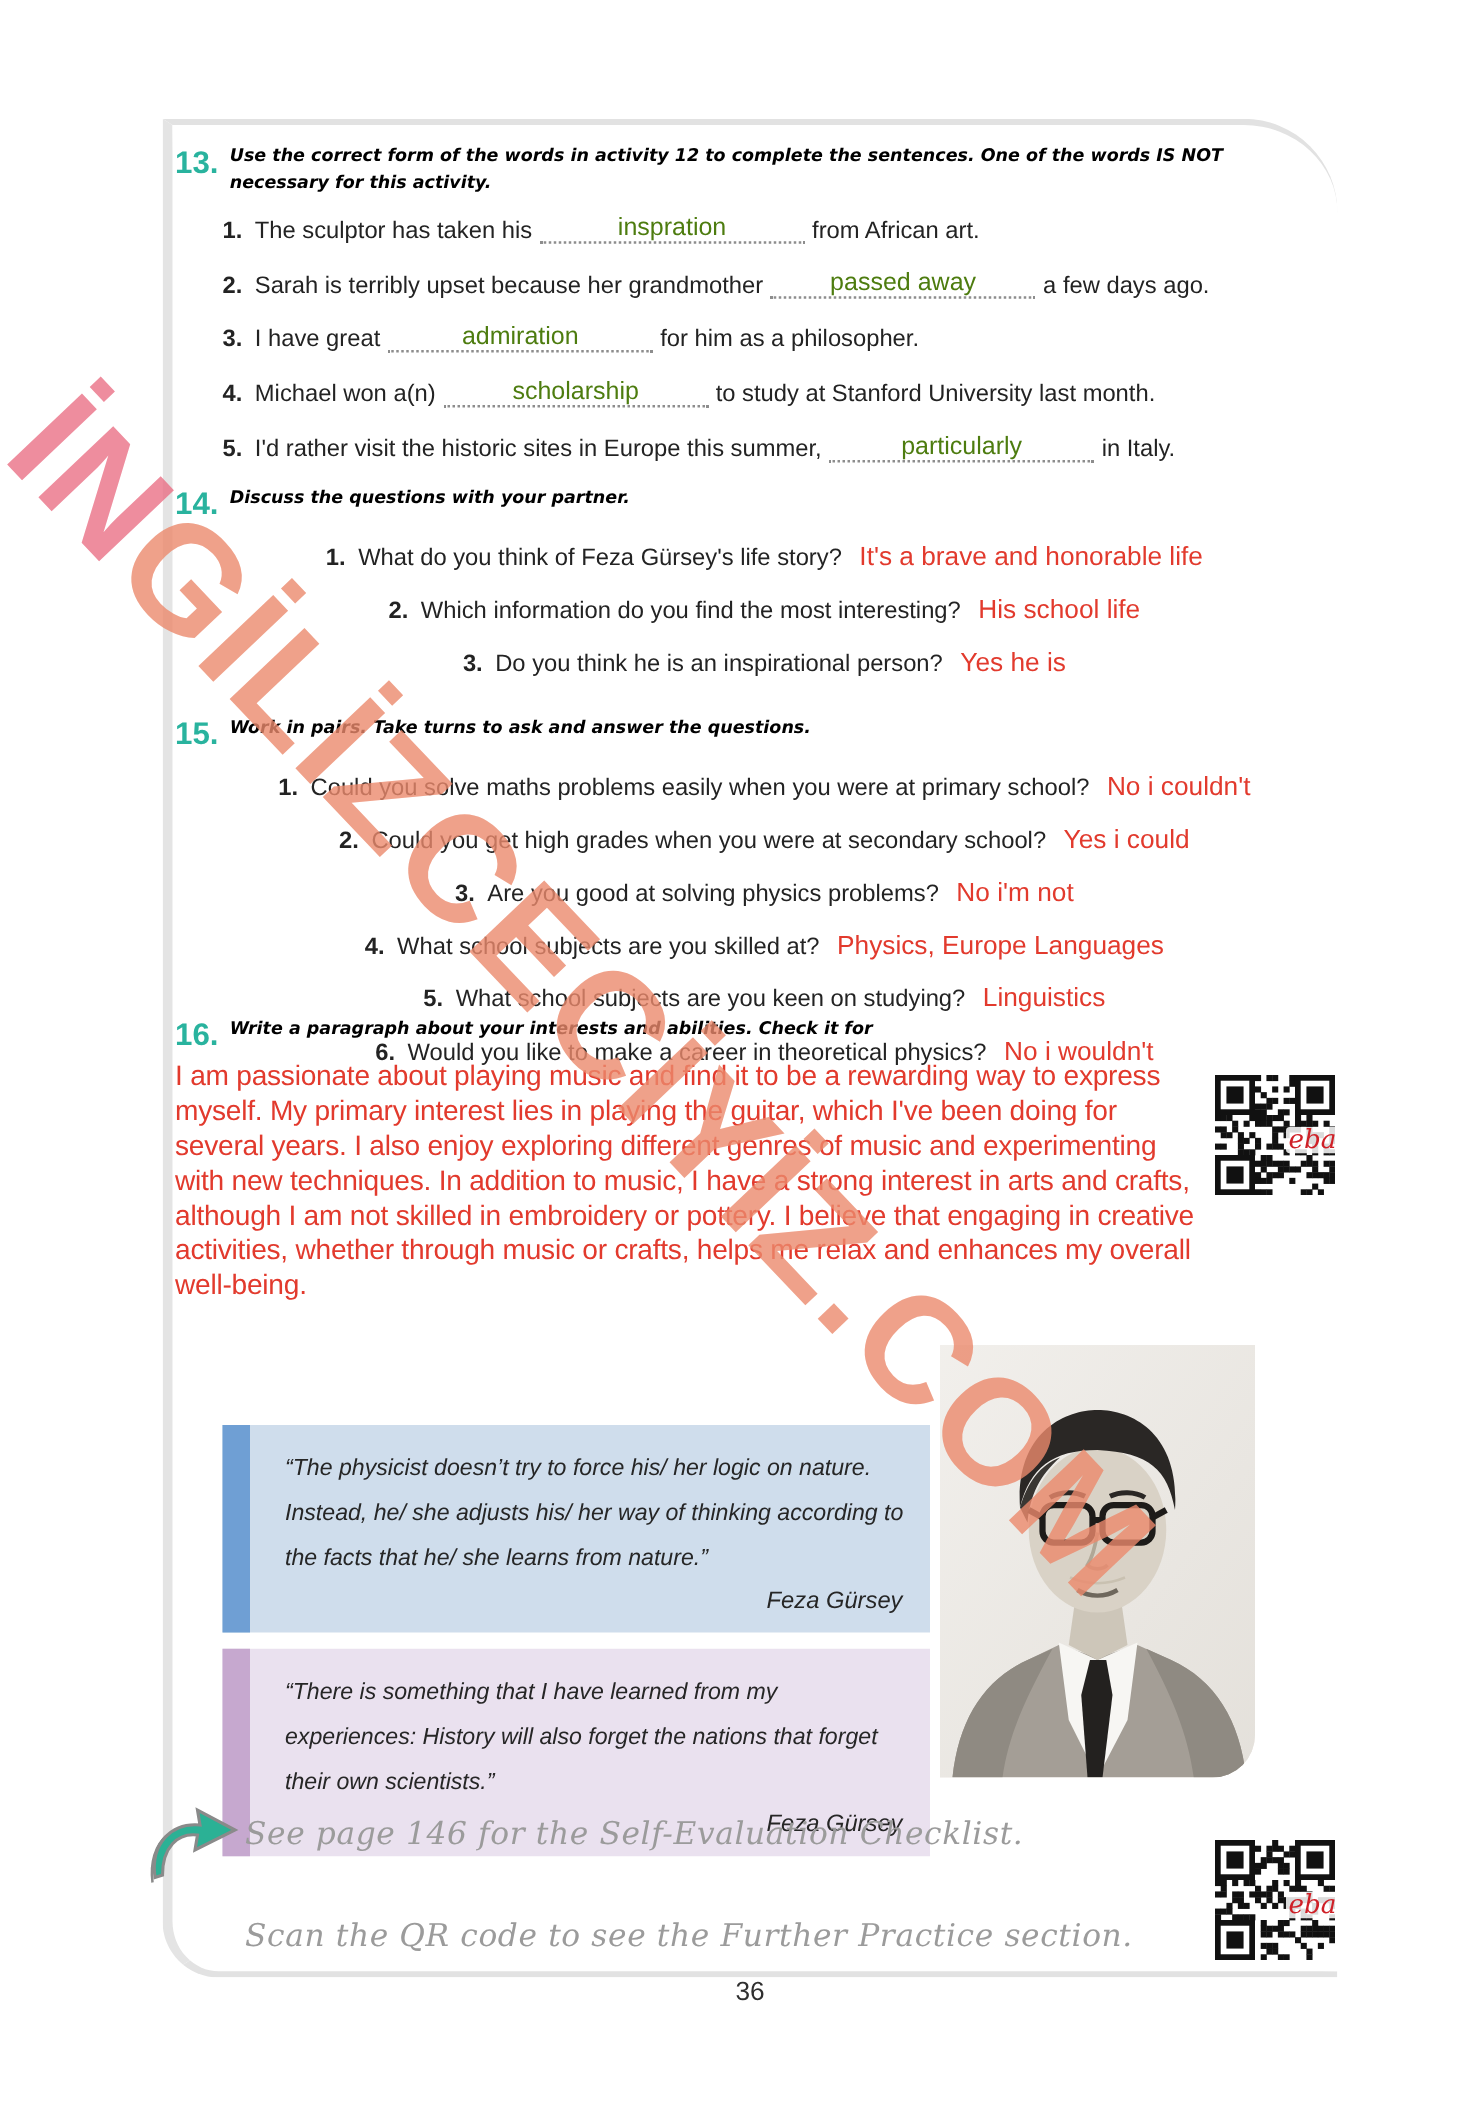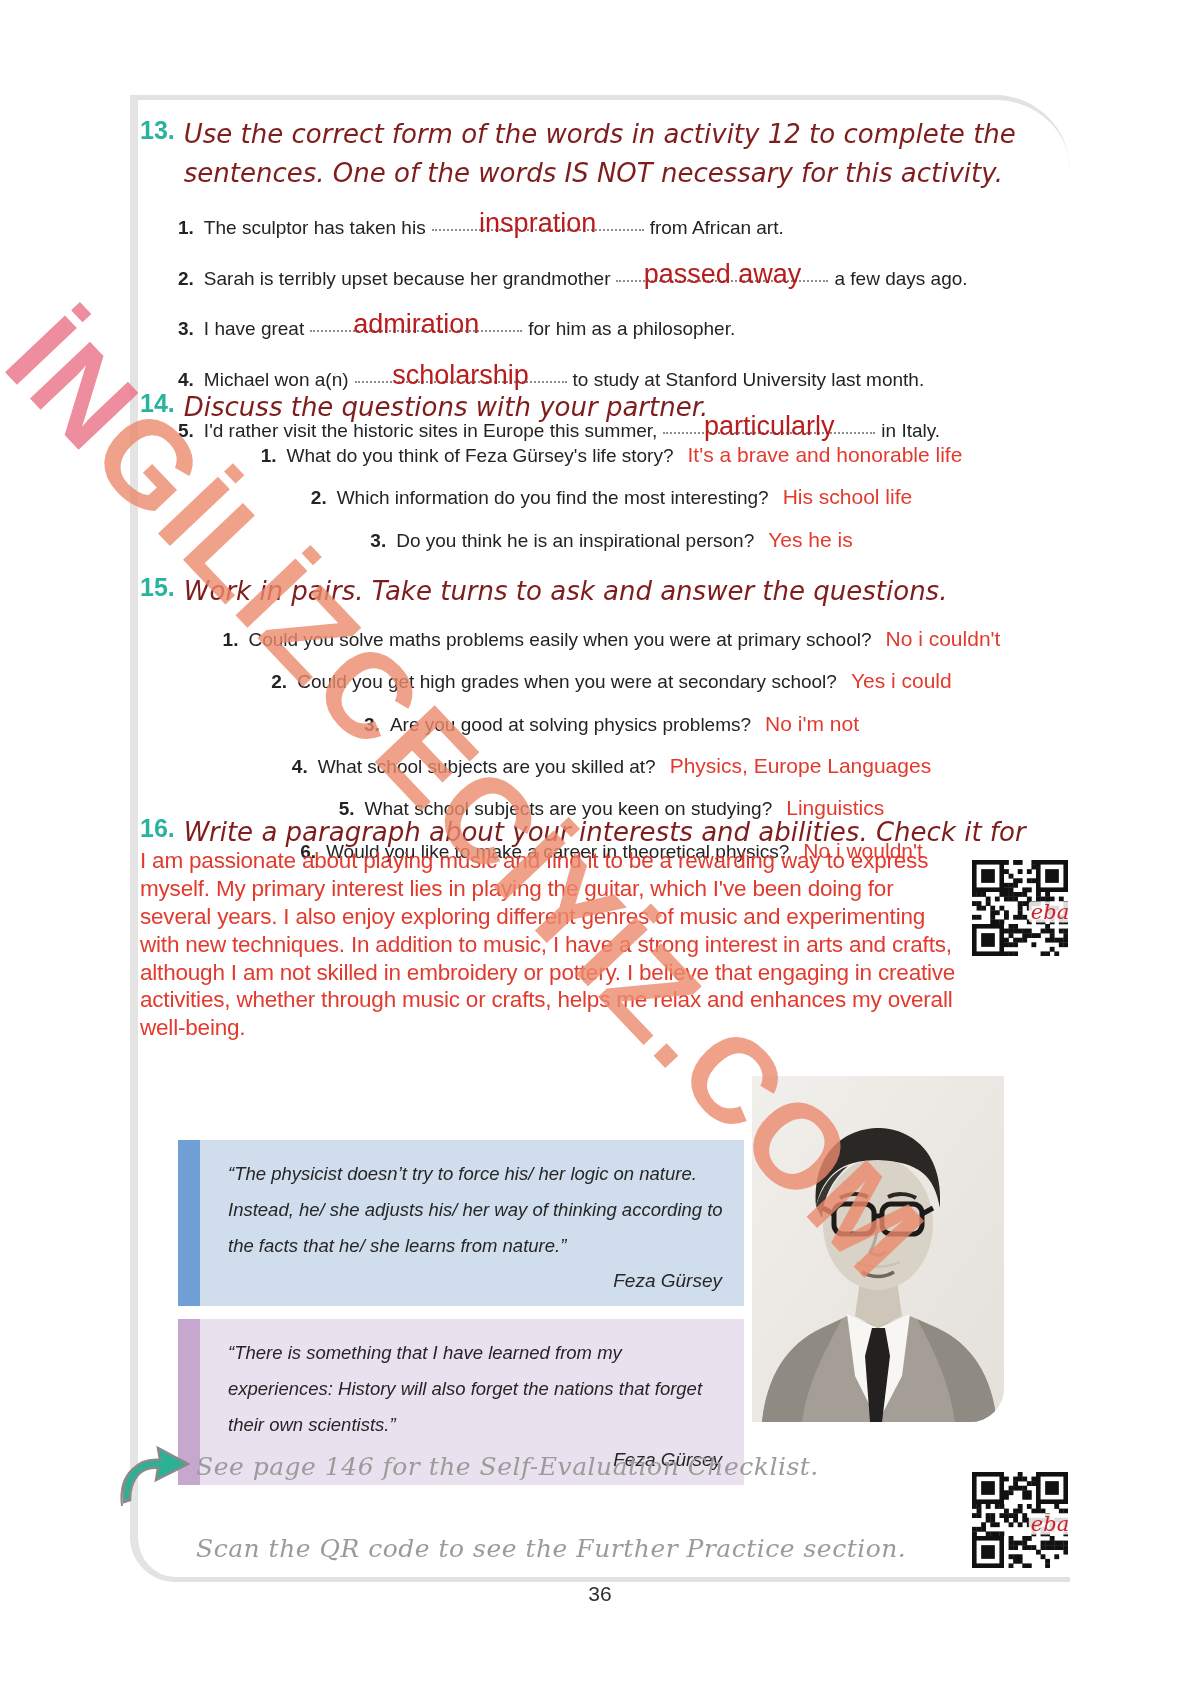--- a/index.html
+++ b/index.html
@@ -21,32 +21,32 @@
     font-family:"Liberation Sans",sans-serif;font-weight:bold;
     font-size:120px;letter-spacing:3px;opacity:.8;
   }
   .watermark .wm-head{color:#ea7186;}
   .watermark .wm-tail{color:#ec8a6d;}
   
   .exercise{position:absolute;left:140px;width:905px;z-index:2;}
   .ex-head{display:flex;gap:9px;align-items:flex-start;}
   .ex-num{color:#29b39e;font-weight:bold;font-size:25px;line-height:1.2;}
   .ex-title{
-    font-style:italic;font-weight:normal;font-size:26px;color:#7f1d1d;
+    font-style:italic;font-weight:bold;font-size:14px;color:#000000;
     line-height:1.5;max-width:860px;font-family:"DejaVu Sans",sans-serif;
   }
   .items{margin:14px 0 0 38px;}
   .fill-item,.q-item{font-size:19px;color:#232323;margin-bottom:17px;line-height:1.35;}
   .q-item{margin-bottom:14px;text-align:center;}
   .q-num{font-weight:bold;margin-right:10px;}
   .blank{
     display:inline-block;min-width:212px;border-bottom:2px dotted #8d8d8d;
     text-align:center;margin:0 6px;height:22px;vertical-align:baseline;
   }
-  .ans{color:#b91c1c;font-size:27px;position:relative;top:-2px;white-space:nowrap;}
+  .ans{color:#4d7c0f;font-size:20px;position:relative;top:-2px;white-space:nowrap;}
   .inline-ans{color:#e23a2d;font-size:21px;margin-left:14px;white-space:nowrap;}
   
   .red-par{
     position:absolute;left:140px;top:847px;width:818px;z-index:2;
     color:#e23a2d;font-size:22.5px;line-height:1.24;letter-spacing:-0.2px;
   }
   
   .qr-box{position:absolute;width:96px;height:96px;z-index:2;}
   .qr-box svg{position:absolute;left:0;top:0;}
   .qr-label{

